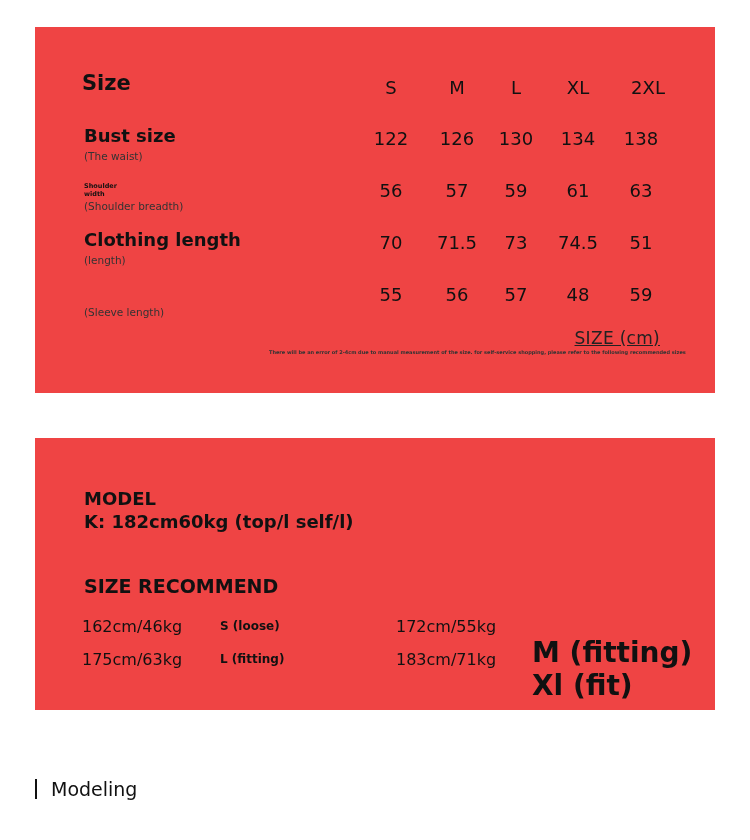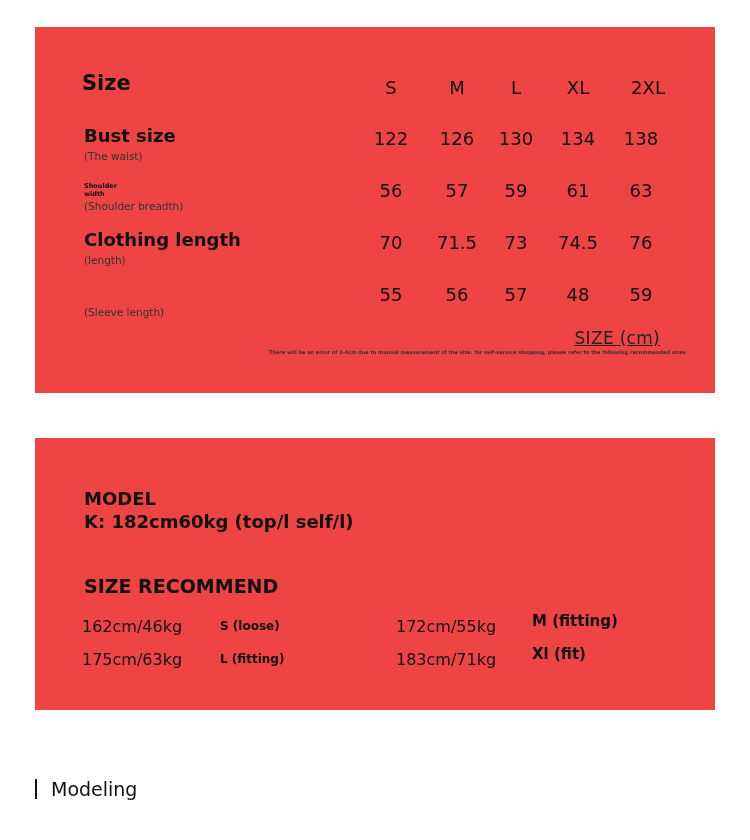--- a/index.html
+++ b/index.html
@@ -21,21 +21,21 @@
   .cell { font-size: 18px; transform: translateX(-50%); }
   .unit { right: 55px; top: 301px; font-size: 17px; color: #222; letter-spacing: 0.3px; text-decoration: underline; }
   .disclaimer { left: 234px; top: 322px; font-size: 5px; font-weight: bold; color: #333; }
 
   
   .model-head { left: 49px; top: 50px; font-size: 18px; font-weight: bold; }
   .model-info { left: 49px; top: 73px; font-size: 18px; font-weight: bold; }
   .rec-head { left: 49px; top: 137px; font-size: 19px; font-weight: bold; }
   .rec-hw { font-size: 16px; text-align: right; }
   .rec-small { font-size: 12px; font-weight: bold; }
-  .rec-big { font-size: 15px; font-weight: bold; }
+  .rec-big { font-size: 28px; font-weight: bold; margin-top: 24px; }
 
   
   .modeling { position: absolute; left: 35px; top: 778px; display: flex; align-items: center; }
   .modeling .bar { width: 2px; height: 20px; background: #111; margin-right: 14px; }
   .modeling .label { font-size: 19px; color: #111; }
 </style>
 </head>
 <body>
 
 <div class="panel" id="panel-size">
@@ -65,21 +65,21 @@
   <div class="abs cell" style="left:481px;top:153px">59</div>
   <div class="abs cell" style="left:543px;top:153px">61</div>
   <div class="abs cell" style="left:606px;top:153px">63</div>
 
   <div class="abs row-label" style="top:202px">Clothing length</div>
   <div class="abs row-sub" style="top:227px">(length)</div>
   <div class="abs cell" style="left:356px;top:205px">70</div>
   <div class="abs cell" style="left:422px;top:205px">71.5</div>
   <div class="abs cell" style="left:481px;top:205px">73</div>
   <div class="abs cell" style="left:543px;top:205px">74.5</div>
-  <div class="abs cell" style="left:606px;top:205px">76</div>
+  <div class="abs cell" style="left:606px;top:205px">51</div>
 
   <div class="abs row-sub" style="top:279px">(Sleeve length)</div>
   <div class="abs cell" style="left:356px;top:257px">55</div>
   <div class="abs cell" style="left:422px;top:257px">56</div>
   <div class="abs cell" style="left:481px;top:257px">57</div>
   <div class="abs cell" style="left:543px;top:257px">48</div>
   <div class="abs cell" style="left:606px;top:257px">59</div>
 
   <div class="abs unit">SIZE (cm)</div>
   <div class="abs disclaimer">There will be an error of 2-4cm due to manual measurement of the size. for self-service shopping, please refer to the following recommended sizes</div>

